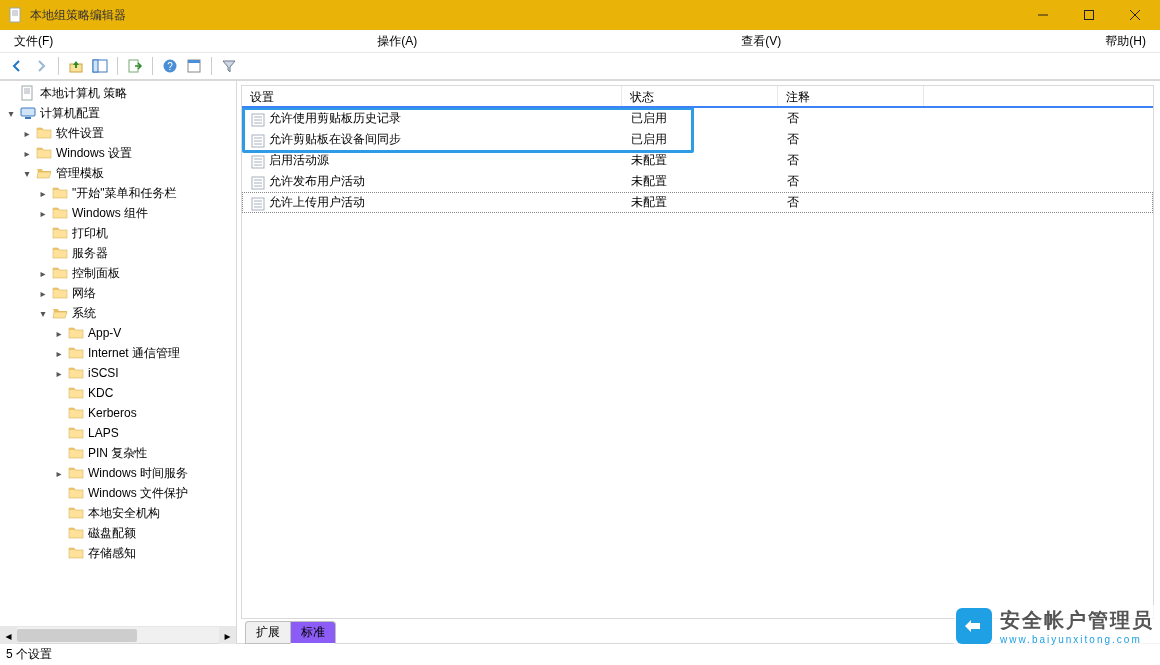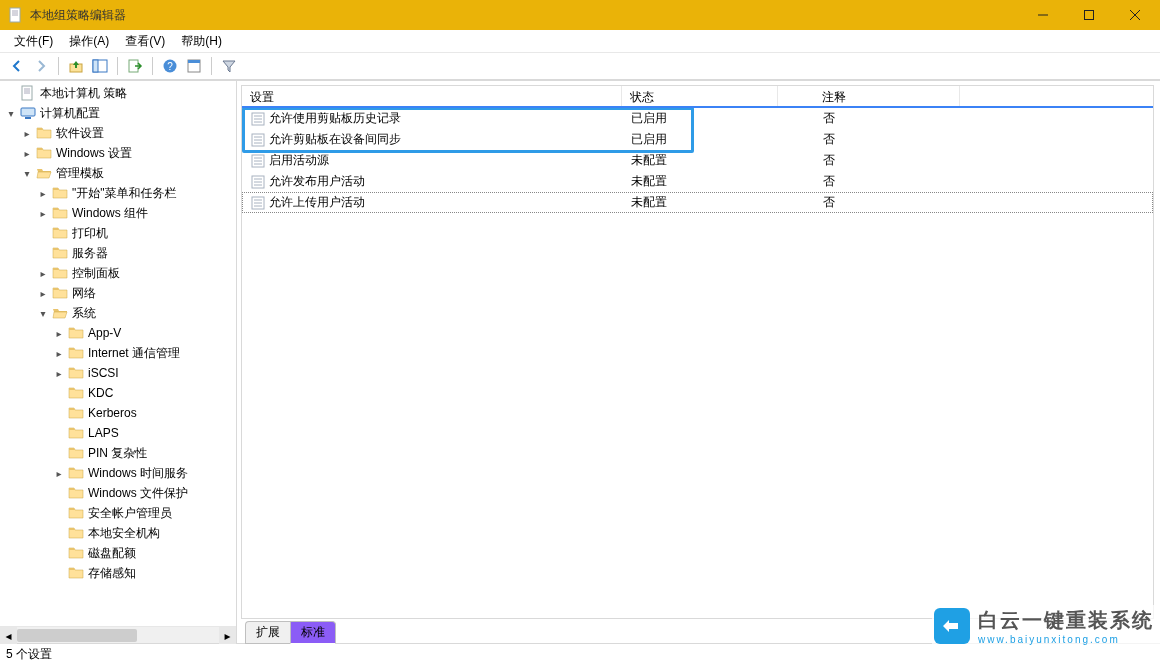--- a/index.html
+++ b/index.html
@@ -30,20 +30,21 @@
 .win-btn svg { display: block; }
 
 
 .menubar {
   height: 22px;
   display: flex;
   align-items: center;
   padding: 0 6px;
   background: #fff;
   font-size: 12px;
+  justify-content: space-between;
 }
 .menu-item { padding: 2px 8px; }
 
 
 .toolbar {
   height: 28px;
   display: flex;
   align-items: center;
   padding: 0 6px;
   gap: 2px;
@@ -89,27 +90,27 @@
 .folder-icon { width:16px; height:16px; margin-right:4px; flex-shrink:0; }
 .tree-label { font-size:12px; }
 
 
 .right-pane { flex:1; display:flex; flex-direction:column; min-width:0; }
 .list-area { flex:1; border:1px solid #d9d9d9; margin:4px 6px 2px 4px; display:flex; flex-direction:column; overflow:hidden; }
 .list-header { display:flex; height:22px; border-bottom:2px solid #3b82f6; font-size:12px; }
 .list-header .col { padding:3px 8px; border-right:1px solid #e8e8e8; }
 .list-body { flex:1; overflow:auto; position:relative; }
 .list-row { display:flex; height:21px; align-items:center; font-size:12px; border:1px solid transparent; }
-.list-row .cell { padding:0 8px; display:flex; align-items:center; overflow:hidden; text-overflow:ellipsis; white-space:nowrap; }
+.list-row .cell { padding:0 8px; display:flex; align-items:flex-end; overflow:hidden; text-overflow:ellipsis; white-space:nowrap; }
 .list-row .cell.setting-cell .set-icon { width:14px; height:14px; margin-right:4px; flex-shrink:0; }
 .highlight-box { position:absolute; border:3px solid #2f9be7; pointer-events:none; border-radius:2px; }
 
 .col-setting { width: 380px; }
 .col-state   { width: 156px; }
-.col-comment { width: 146px; margin-left: 36px; }
+.col-comment { width: 146px; }
 
 
 .right-tabs { height:22px; display:flex; align-items:flex-end; padding-left:8px; }
 .tabbtn { font-size:12px; padding:2px 10px; border:1px solid #bfbfbf; background:#f0f0f0; position:relative; top:1px; }
 .tabbtn:first-child { border-top-left-radius:4px; border-right:none; }
 .tabbtn.active { background:#8b5cf6; border-bottom:1px solid #fff; }
 .tabbtn:last-child { border-top-right-radius:4px; }
 
 
 .statusbar { height:22px; border-top:1px solid #d9d9d9; display:flex; align-items:center; padding:0 6px; font-size:12px; }
@@ -420,30 +421,20 @@
           </span>
         </div>
         <div class="tree-row" style="padding-left:48px">
           <span class="twisty empty"></span>
           <span class="label-wrap">
             <svg class="folder-icon" viewBox="0 0 16 16">
               <path d="M1 3 h5 l1 2 h8 v8 H1 Z" fill="#ffe19a" stroke="#caa441" stroke-width="0.5"></path>
               <path d="M1 3 h5 l1 2 H1 Z" fill="#e9c36b"></path>
             </svg>
             <span class="tree-label">Windows 文件保护</span>
-          </span>
-        </div>
-        <div class="tree-row" style="padding-left:48px">
-          <span class="twisty empty"></span>
-          <span class="label-wrap">
-            <svg class="folder-icon" viewBox="0 0 16 16">
-              <path d="M1 3 h5 l1 2 h8 v8 H1 Z" fill="#ffe19a" stroke="#caa441" stroke-width="0.5"></path>
-              <path d="M1 3 h5 l1 2 H1 Z" fill="#e9c36b"></path>
-            </svg>
-            <span class="tree-label">安全帐户管理员</span>
           </span>
         </div>
         <div class="tree-row" style="padding-left:48px">
           <span class="twisty empty"></span>
           <span class="label-wrap">
             <svg class="folder-icon" viewBox="0 0 16 16">
               <path d="M1 3 h5 l1 2 h8 v8 H1 Z" fill="#ffe19a" stroke="#caa441" stroke-width="0.5"></path>
               <path d="M1 3 h5 l1 2 H1 Z" fill="#e9c36b"></path>
             </svg>
             <span class="tree-label">本地安全机构</span>
@@ -564,16 +555,16 @@
   <span>5 个设置</span>
 </div>
 
 <div class="watermark">
   <div class="wm-logo">
     <svg width="24" height="24" viewBox="0 0 24 24">
         <path d="M3 12 L9 6 L9 9 L18 9 L18 15 L9 15 L9 18 Z" fill="#fff"></path>
       </svg>
   </div>
   <div>
-    <div class="wm-text-cn">白云一键重装系统</div>
+    <div class="wm-text-cn">安全帐户管理员</div>
     <div class="wm-text-en">www.baiyunxitong.com</div>
   </div>
 </div>
 
 </body></html>

